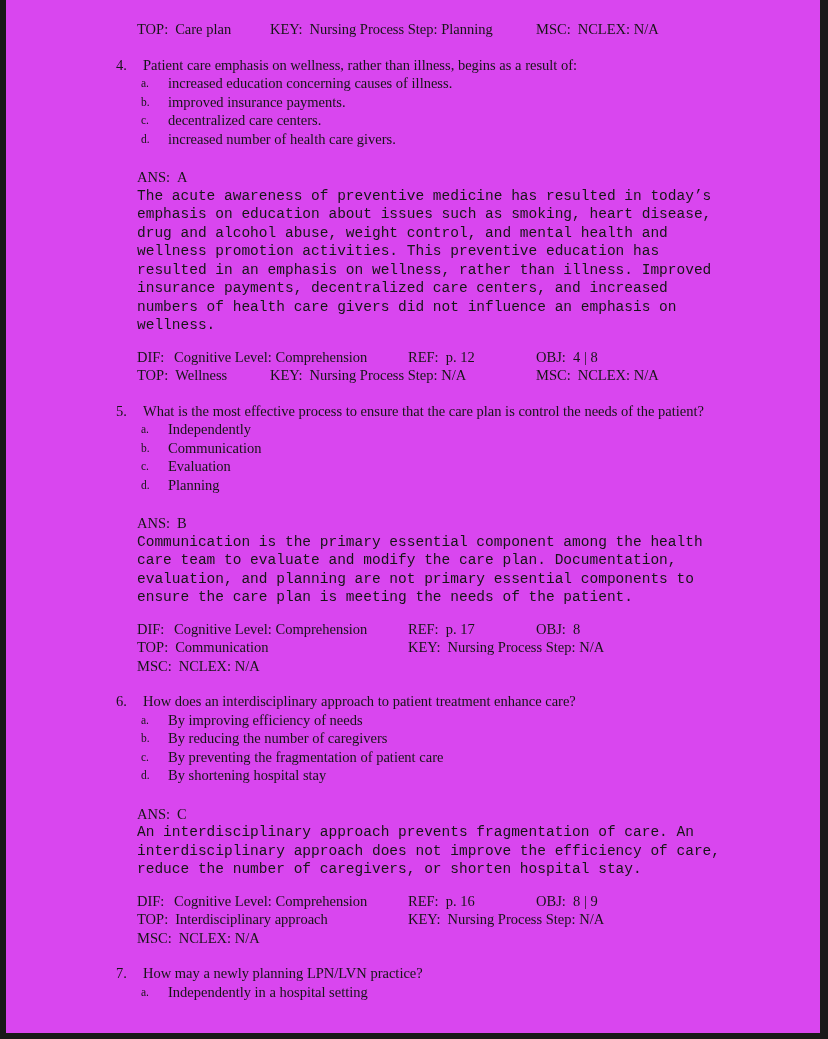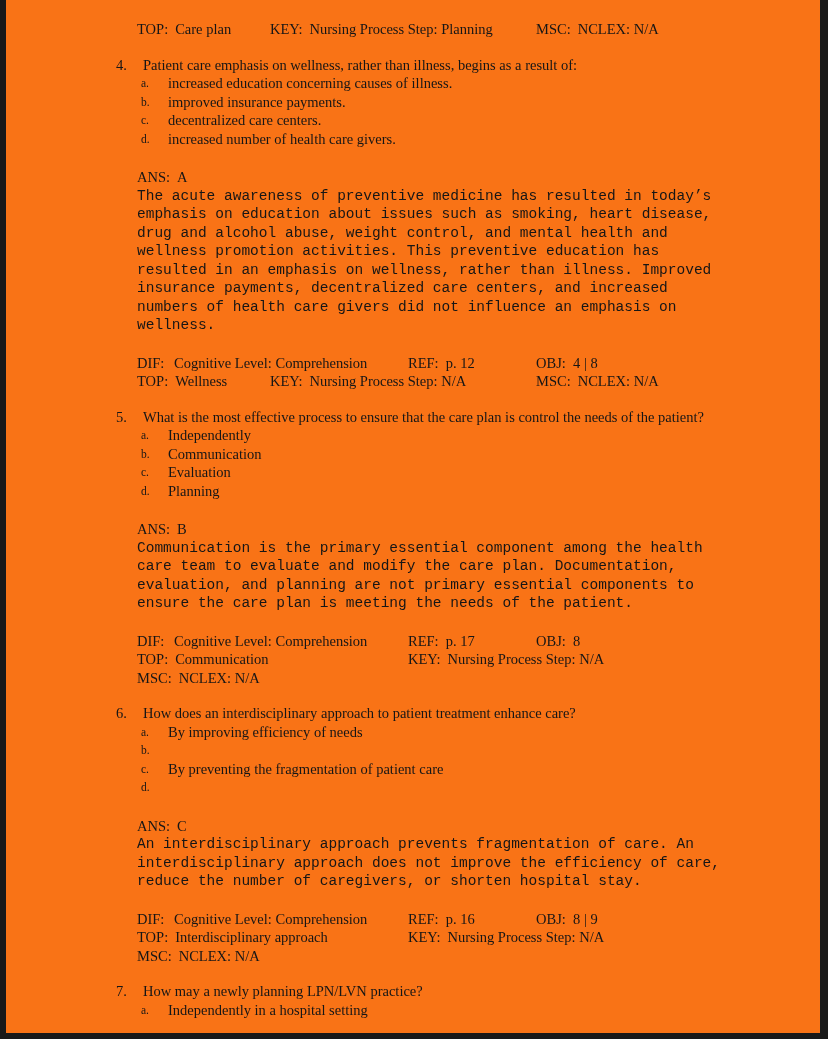--- a/index.html
+++ b/index.html
@@ -7,21 +7,21 @@
     width: 828px; height: 1039px;
     background: #191919;
     font-family: "Liberation Serif", "DejaVu Serif", serif;
     font-size: 14.5px;
     line-height: 18.5px;
     color: #161616;
   }
   .page {
     position: absolute;
     top: 0; left: 6px; right: 8px; bottom: 6px;
-    background: #f97316;
+    background: #d946ef;
     overflow: hidden;
   }
   .content { padding: 20px 0 0 110px; }
   .indent { margin-left: 21px; }
 
   
   .meta-row { position: relative; height: 18.5px; }
   .meta-cell { position: absolute; top: 0; white-space: nowrap; }
   .c1 { left: 0; }
   .c2 { left: 133px; }
@@ -34,21 +34,21 @@
   .q-num { flex: none; width: 27px; }
   .q-text { width: 600px; }
 
   .options { margin-left: 25px; }
   .opt-row { display: flex; }
   .opt-letter { flex: none; width: 27px; font-size: 11.5px; }
   .opt-text { width: 560px; }
 
   .answer-section { margin-top: 20px; margin-left: 21px; }
   .rationale { width: 600px; font-family: Liberation Mono, monospace; }
-  .meta-block { margin-top: 19px; margin-left: 21px; }
+  .meta-block { margin-top: 13px; margin-left: 21px; }
 </style>
 </head>
 <body>
 
 <div class="page">
   <div class="content">
 
     <div class="indent">
       <div class="meta-row">
         <span class="meta-cell c1"><span class="lbl">TOP:</span><span>Care plan</span></span>
@@ -146,27 +146,29 @@
         <span class="q-num">6.</span>
         <div class="q-text">How does an interdisciplinary approach to patient treatment enhance care?</div>
       </div>
       <div class="options">
         <div class="opt-row">
             <span class="opt-letter">a.</span>
             <span class="opt-text">By improving efficiency of needs</span>
           </div>
         <div class="opt-row">
             <span class="opt-letter">b.</span>
+            <span class="opt-text">By reducing the number of caregivers</span>
           </div>
         <div class="opt-row">
             <span class="opt-letter">c.</span>
             <span class="opt-text">By preventing the fragmentation of patient care</span>
           </div>
         <div class="opt-row">
             <span class="opt-letter">d.</span>
+            <span class="opt-text">By shortening hospital stay</span>
           </div>
       </div>
       <div class="answer-section">
         <div><span class="lbl">ANS:</span><span>C</span></div>
         <div class="rationale">An interdisciplinary approach prevents fragmentation of care. An interdisciplinary approach does not improve the efficiency of care, reduce the number of caregivers, or shorten hospital stay.</div>
       </div>
       <div class="meta-block">
         <div class="meta-row">
           <span class="meta-cell c1"><span class="lbl">DIF:</span><span>Cognitive Level: Comprehension</span></span>
           <span class="meta-cell c3"><span class="lbl">REF:</span><span>p. 16</span></span>

